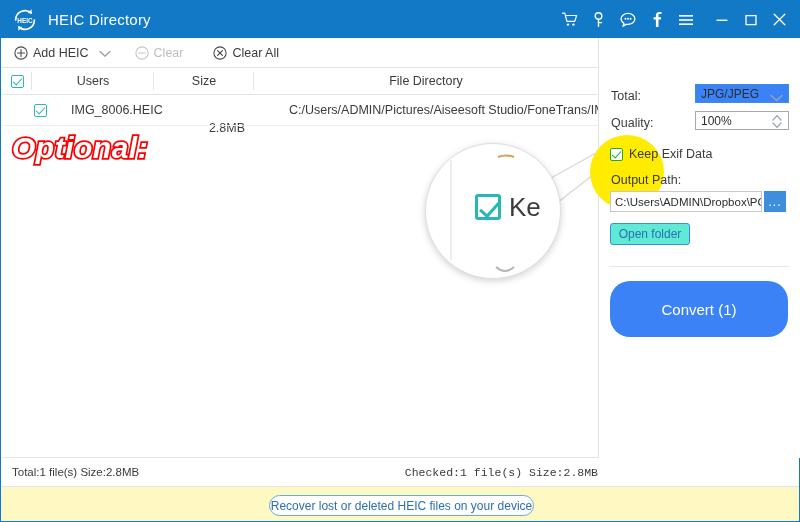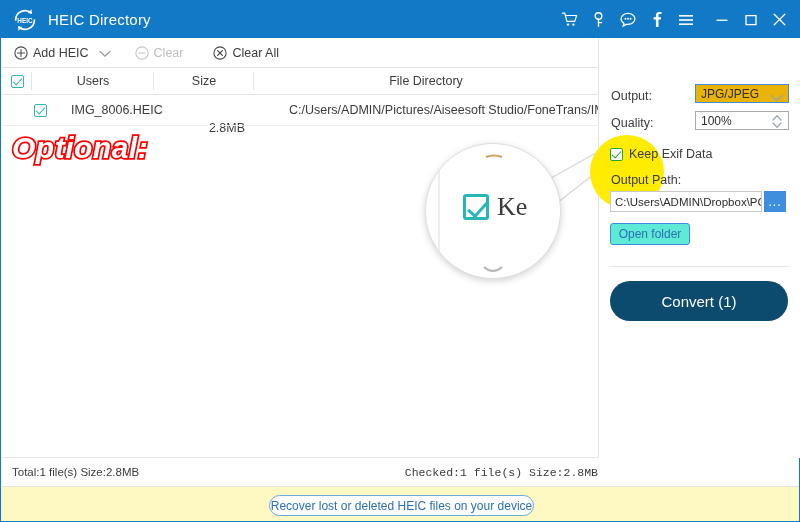--- a/index.html
+++ b/index.html
@@ -79,21 +79,21 @@
     text-shadow:0 0 0 #fb0000;
   }
   
   .callout-wrap{position:absolute;left:415px;top:130px;width:220px;height:145px;}
   .mag-circle{
     position:absolute;left:9px;top:12px;width:134px;height:134px;border-radius:50%;
     background:#ffffff;border:1.5px solid #dfdfdf;
     box-shadow:0 2px 7px rgba(0,0,0,.18);
     overflow:hidden;
   }
-  .mag-inner{position:absolute;left:0;top:0;width:134px;height:134px;font-family:Liberation Serif, serif;}
+  .mag-inner{position:absolute;left:12px;top:0;width:134px;height:134px;}
   .mag-leftline{position:absolute;left:12px;top:16px;width:2px;height:100px;background:#ededed;}
   .mag-cb{
     position:absolute;left:37px;top:50px;width:26px;height:26px;
     border:3px solid #27b7b9;border-radius:3px;box-sizing:border-box;background:#fff;
   }
   .mag-cb:after{
     content:"";position:absolute;left:5.5px;top:1px;width:8px;height:16px;
     border:solid #27b7b9;border-width:0 3.6px 3.6px 0;transform:rotate(42deg);
   }
   .mag-text{
@@ -103,21 +103,21 @@
   
   .vdivider{position:absolute;left:597px;top:37px;width:1px;height:420px;background:#e3e3e3;}
   .panel{position:absolute;left:598px;top:37px;width:201px;height:420px;background:#fff;}
   .panel-title{position:absolute;left:12px;top:24px;font-size:14px;font-weight:bold;color:#2d2d2d;}
   .lbl{position:absolute;font-size:12.5px;color:#3b3b3b;}
   .lbl.format{left:12px;top:51px;}
   .lbl.quality{left:12px;top:78px;}
   .lbl.outpath{left:12px;top:135px;}
   .ctl-format{
     position:absolute;left:96px;top:46px;width:94px;height:19px;
-    border:1px solid #3e8edd;background:#eab308;box-sizing:border-box;
+    border:1px solid #3e8edd;background:#3b82f6;box-sizing:border-box;
     display:flex;align-items:center;
   }
   .ctl-format .val{font-size:12px;color:#2d2d2d;padding-left:5px;}
   .ctl-format .chev{position:absolute;right:5px;top:4px;}
   .ctl-quality{
     position:absolute;left:96px;top:73px;width:94px;height:19px;
     border:1px solid #a9a9a9;background:#fff;box-sizing:border-box;
     display:flex;align-items:center;
   }
   .ctl-quality .val{font-size:12px;color:#2d2d2d;padding-left:5px;}
@@ -148,22 +148,22 @@
     font-size:12px;letter-spacing:1px;box-sizing:border-box;
   }
   .openfolder{
     position:absolute;left:11px;top:185px;width:80px;height:22px;
     border:1px solid #3e8edd;border-radius:3px;background:#5eead4;
     display:flex;align-items:center;justify-content:center;
     font-size:12px;color:#2d6fb5;box-sizing:border-box;
   }
   .panel-rule{position:absolute;left:10px;top:228px;width:180px;height:1px;background:#e8e8e8;}
   .convert{
-    position:absolute;left:11px;top:243px;width:178px;height:40px;
-    background:#0c4a6e;border-radius:20px;color:#fff;font-size:15px;
+    position:absolute;left:11px;top:243px;width:178px;height:56px;
+    background:#3b82f6;border-radius:20px;color:#fff;font-size:15px;
     display:flex;align-items:center;justify-content:center;
   }
   
   .status-rule{position:absolute;left:1px;top:456px;width:596px;height:1px;background:#e4e4e4;}
   .status{
     position:absolute;left:1px;top:457px;width:596px;height:28px;
     display:flex;align-items:center;font-size:11.5px;color:#3b3b3b;gap:16px;
   }
   .status .left{margin-left:10px;}
   .status .right{margin-left:auto;font-family:Liberation Mono, monospace;}
@@ -335,21 +335,21 @@
       </div>
     </div>
   </div>
 
   <div class="vdivider"></div>
   <div class="panel">
 
     <div class="yellowblob"></div>
 
 
-    <div class="lbl format">Output:</div>
+    <div class="lbl format">Total:</div>
     <div class="ctl-format">
       <span class="val">JPG/JPEG</span>
       <span class="chev">
         <svg width="13" height="9" viewBox="0 0 13 9">
           <path d="M1 1.5 6.5 6.6 12 1.5" fill="none" stroke="#9aa4ad" stroke-width="1.3" stroke-linecap="round"></path>
         </svg>
       </span>
     </div>
 
     <div class="lbl quality">Quality:</div>

